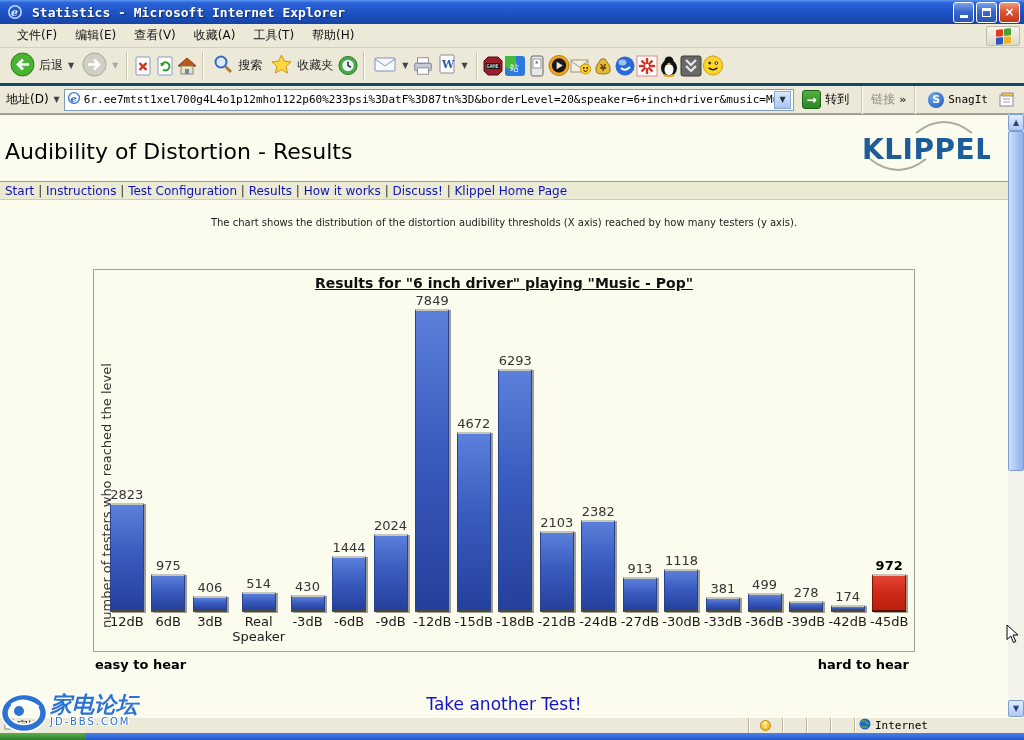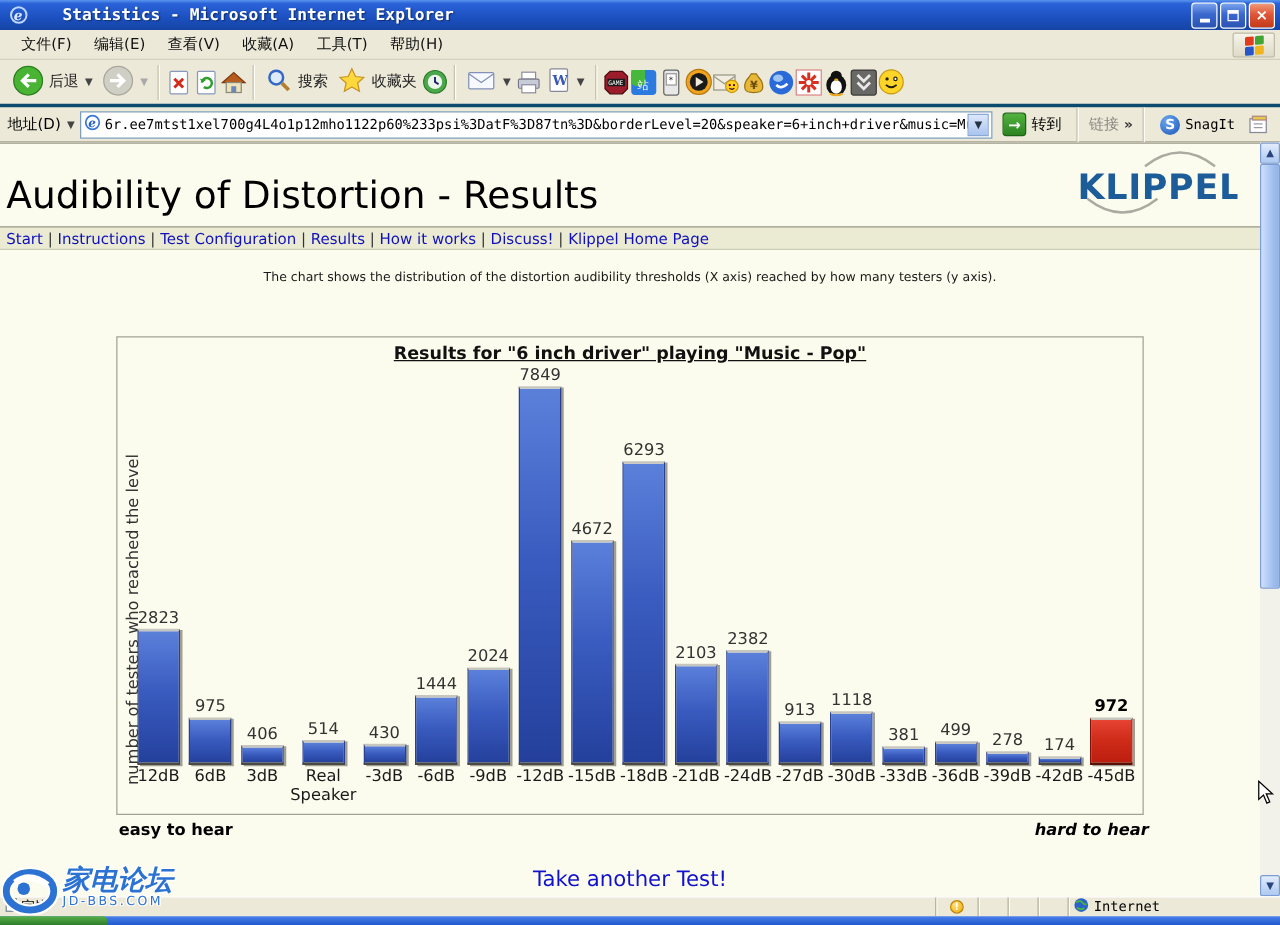--- a/index.html
+++ b/index.html
@@ -6,21 +6,21 @@
   html,body { background:#888; }
   #screen {
     position:relative; width:1024px; height:740px; overflow:hidden;
     font-family:"DejaVu Sans", sans-serif; background:#fcfcee;
   }
   
   #titlebar{position:absolute;left:0;top:0;width:1024px;height:24px;
     background:linear-gradient(180deg,#5a96ee 0%,#2a62d8 12%,#1c50c0 60%,#1644a4 100%);
     display:flex;align-items:center;padding:0 4px;}
   .tb-title{color:#fff;font-weight:bold;font-size:13px;font-family:"DejaVu Sans Mono",monospace;
-    margin-left:24px;text-shadow:1px 1px 1px #10306e;flex:1;white-space:nowrap;overflow:hidden;}
+    margin-left:6px;text-shadow:1px 1px 1px #10306e;flex:1;white-space:nowrap;overflow:hidden;}
   .winbtn{width:21px;height:21px;border:1px solid #fff;border-radius:3px;margin-left:2px;
     display:flex;align-items:center;justify-content:center;color:#fff;font-size:12px;font-weight:bold;
     background:linear-gradient(180deg,#7aa2ee,#3a68cc 45%,#2a54b4);}
   .winbtn.close{background:linear-gradient(180deg,#f09a78,#df5638 45%,#c23a18);}
   .glyph-min{width:8px;height:3px;background:#fff;margin-top:9px;}
   .glyph-max{width:9px;height:9px;border:1px solid #fff;border-top:3px solid #fff;}
   
   #menubar{position:absolute;left:0;top:24px;width:1024px;height:24px;background:#ece9d8;
     border-bottom:1px solid #d4d0bc;display:flex;align-items:center;padding-left:8px;font-size:12px;}
   .menu-item{padding:3px 9px;color:#111;cursor:default;}
@@ -45,21 +45,21 @@
     display:flex;align-items:center;justify-content:center;font-size:8px;color:#234;}
   .gobox{width:19px;height:19px;border-radius:3px;background:linear-gradient(180deg,#52b23e,#2c8422);
     border:1px solid #1e6418;color:#fff;display:flex;align-items:center;justify-content:center;font-weight:bold;font-size:12px;}
   .links-label{color:#8a8a82;}
   .chev{color:#333;font-weight:bold;font-size:11px;}
   .snag-s{width:16px;height:16px;border-radius:50%;background:radial-gradient(circle at 35% 30%,#6aa8ee,#1c54b8);
     color:#fff;font-weight:bold;font-size:11px;display:flex;align-items:center;justify-content:center;}
   .mono{font-family:"DejaVu Sans Mono",monospace;font-size:11px;}
   
   #content{position:absolute;left:0;top:114px;width:1008px;height:603px;background:#fcfcee;border-top:1px solid #9a9a8c;}
-  #page-title{position:absolute;left:5px;top:24px;font-size:30px;color:#000;letter-spacing:0;}
+  #page-title{position:absolute;left:5px;top:24px;font-size:22px;color:#000;letter-spacing:0;}
   #klippel-logo{position:absolute;right:18px;top:4px;}
   #navstrip{position:absolute;left:0;top:66px;width:100%;height:19px;background:#ebebd4;
     border-top:1px solid #9a9a8a;border-bottom:1px solid #cdcdb8;display:flex;align-items:center;padding-left:5px;font-size:12px;}
   .navlink{color:#1111bb;cursor:pointer;}
   .sep{color:#333;white-space:pre;}
   .desc{position:absolute;width:100%;text-align:center;font-size:10px;color:#1a1a1a;}
   
   #chartbox{position:absolute;left:93px;top:154px;width:822px;height:383px;border:1px solid #a2a294;}
   #chart-title{position:absolute;top:5px;width:100%;text-align:center;font-size:14px;font-weight:bold;
     text-decoration:underline;color:#111;}
@@ -476,21 +476,21 @@
           </div>
           <div class="bar-slot">
             <div class="bar-value hl">972</div>
             <div class="bar red" style="height: 38px;"></div>
             <div class="bar-label">-45dB</div>
           </div>
         </div>
     </div>
 
     <div class="hear" style="left:95px;">easy to hear</div>
-    <div class="hear" style="right:89px;font-style:italic;">hard to hear</div>
+    <div class="hear" style="right:99px;">hard to hear</div>
 
     <div id="take-another">Take another Test!</div>
   </div>
 
   <div id="scrollbar">
     <span class="sbtn" style="top:0;">▲</span>
     <span id="sthumb"></span>
     <span class="sbtn" style="bottom:0;top:auto;">▼</span>
   </div>
 

